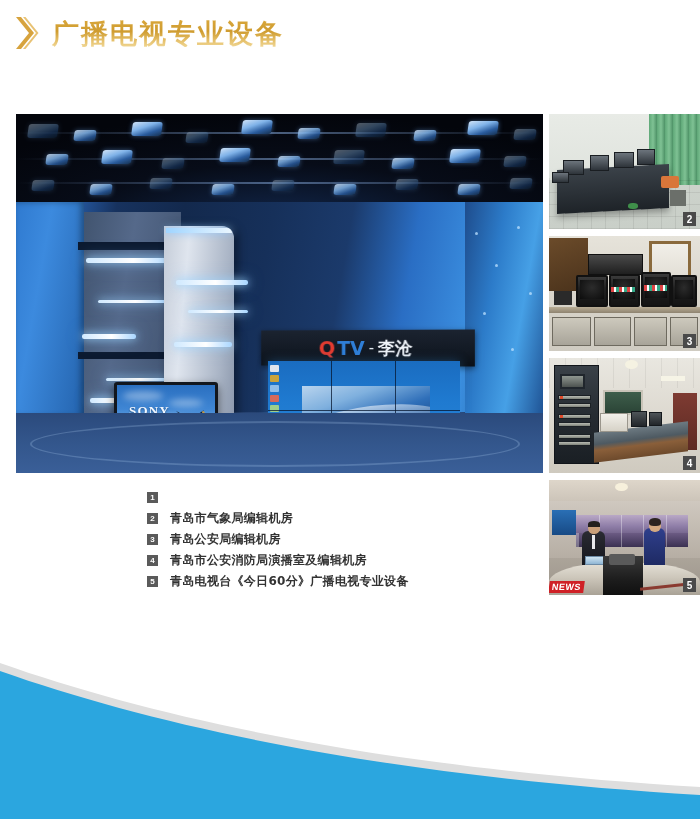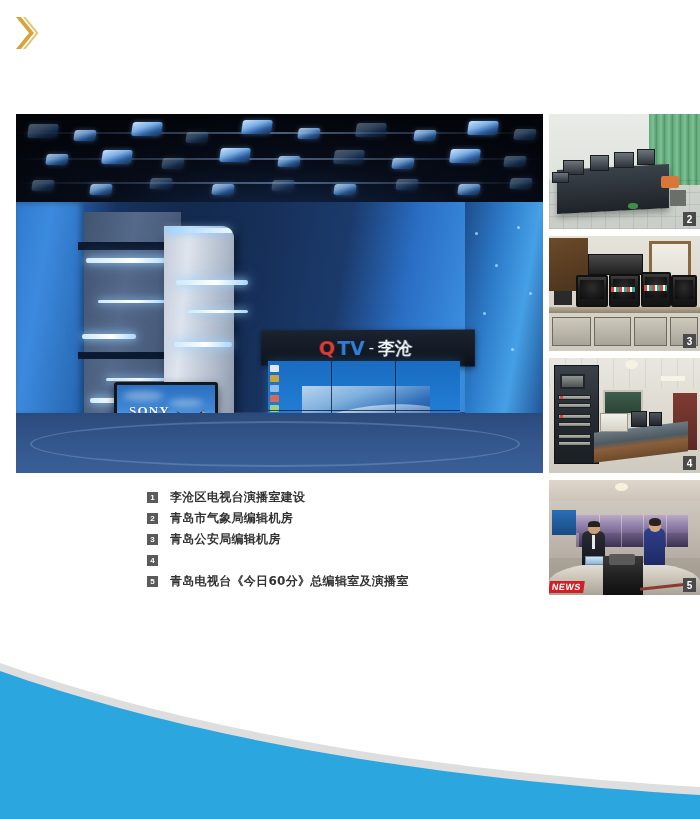--- a/index.html
+++ b/index.html
@@ -345,20 +345,21 @@
 </head>
 <body>
 
 <div class="page">
 
   <div class="header">
     <svg class="chevron-icon" viewBox="0 0 26 38">
       <path d="M2 3 L15 19 L2 35 L7 35 L20 19 L7 3 Z" fill="#d7a33d"></path>
       <path d="M9 3 L22 19 L9 35 L11.5 35 L24.5 19 L11.5 3 Z" fill="#e8c274"></path>
     </svg>
+    <div class="page-title">广播电视专业设备</div>
   </div>
 
   <div class="main-photo">
 
     <div class="ceiling">
       <div class="truss" style="left:0; top:18px; width:100%;"></div>
       <div class="truss" style="left:0; top:44px; width:100%;"></div>
       <div class="truss" style="left:0; top:68px; width:100%;"></div>
 
       <div class="light dim" style="left:12px; top:10px;"></div>
@@ -581,36 +582,36 @@
       <div class="t5-camlens"></div>
       <div style="position:absolute; left:60%; bottom:6%; width:34%; height:3%; background:#8a3a30; transform:rotate(-6deg);"></div>
       <div class="t5-news">NEWS</div>
       <div class="thumb-num">5</div>
     </div>
   </div>
 
   <div class="caption-list">
     <div class="caption-row">
       <span class="caption-num">1</span>
-      <span class="caption-text">李沧区电视台演播室建设</span>
     </div>
     <div class="caption-row">
       <span class="caption-num">2</span>
       <span class="caption-text">青岛市气象局编辑机房</span>
     </div>
     <div class="caption-row">
       <span class="caption-num">3</span>
       <span class="caption-text">青岛公安局编辑机房</span>
     </div>
     <div class="caption-row">
       <span class="caption-num">4</span>
+      <span class="caption-text">青岛市公安消防局演播室及编辑机房</span>
     </div>
     <div class="caption-row">
       <span class="caption-num">5</span>
-      <span class="caption-text">青岛电视台《今日60分》总编辑室及演播室</span>
+      <span class="caption-text">青岛电视台《今日60分》广播电视专业设备</span>
     </div>
   </div>
 
   <svg class="bottom-wave" viewBox="0 0 700 200" preserveAspectRatio="none">
     <path d="M0,44 C170,104 400,150 700,168 L700,200 L0,200 Z" fill="#dedede"></path>
     <path d="M0,52 C170,112 400,158 700,176 L700,200 L0,200 Z" fill="#2ba6df"></path>
   </svg>
 
 </div>
 

